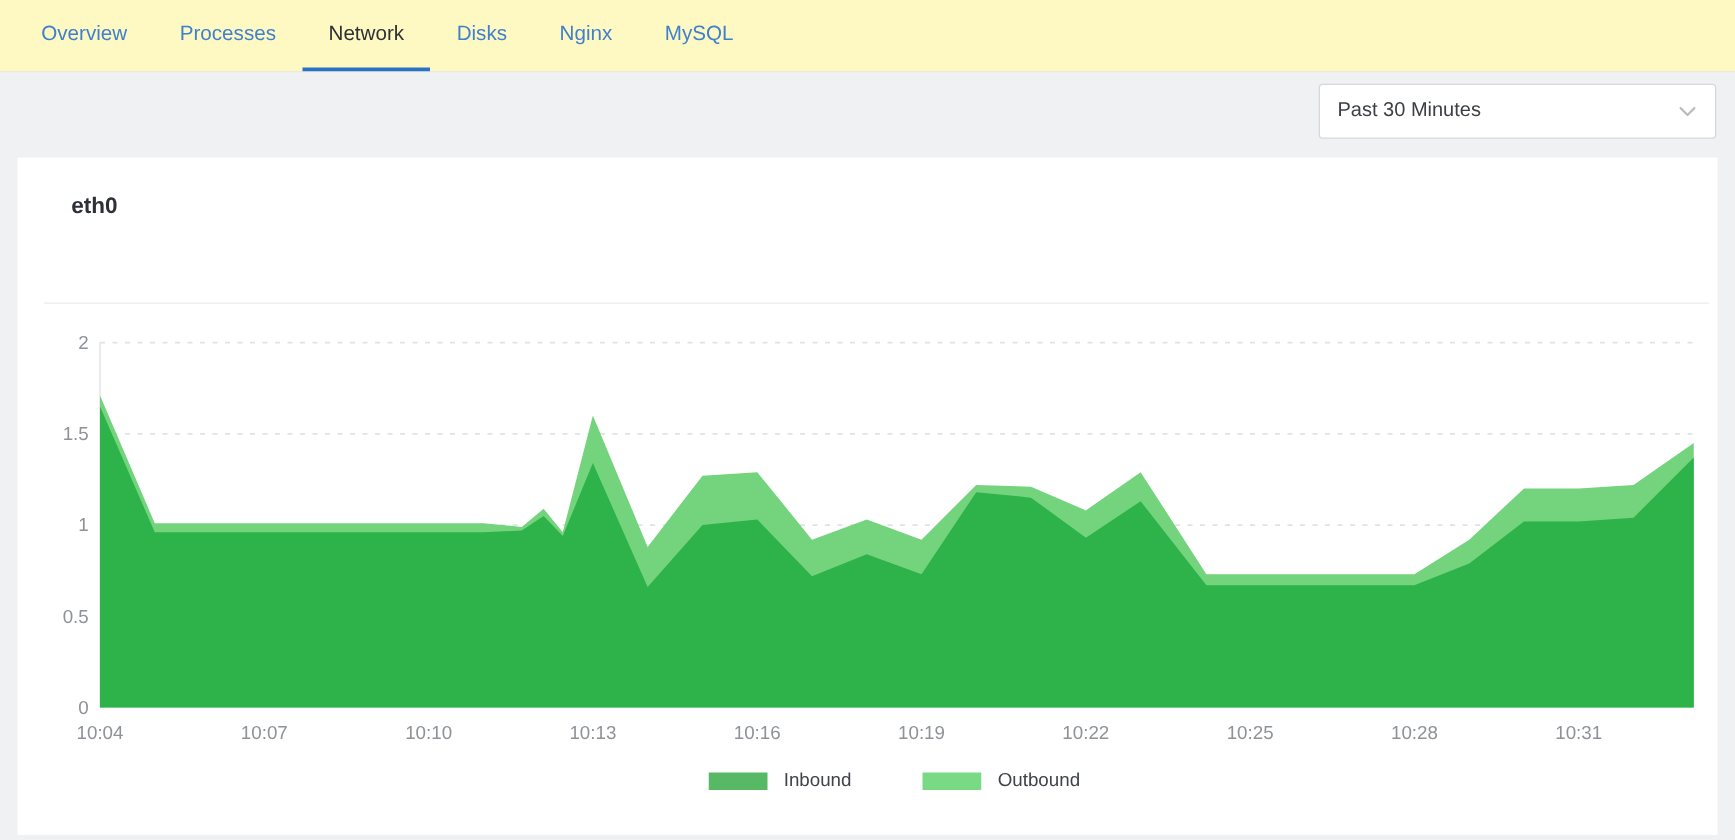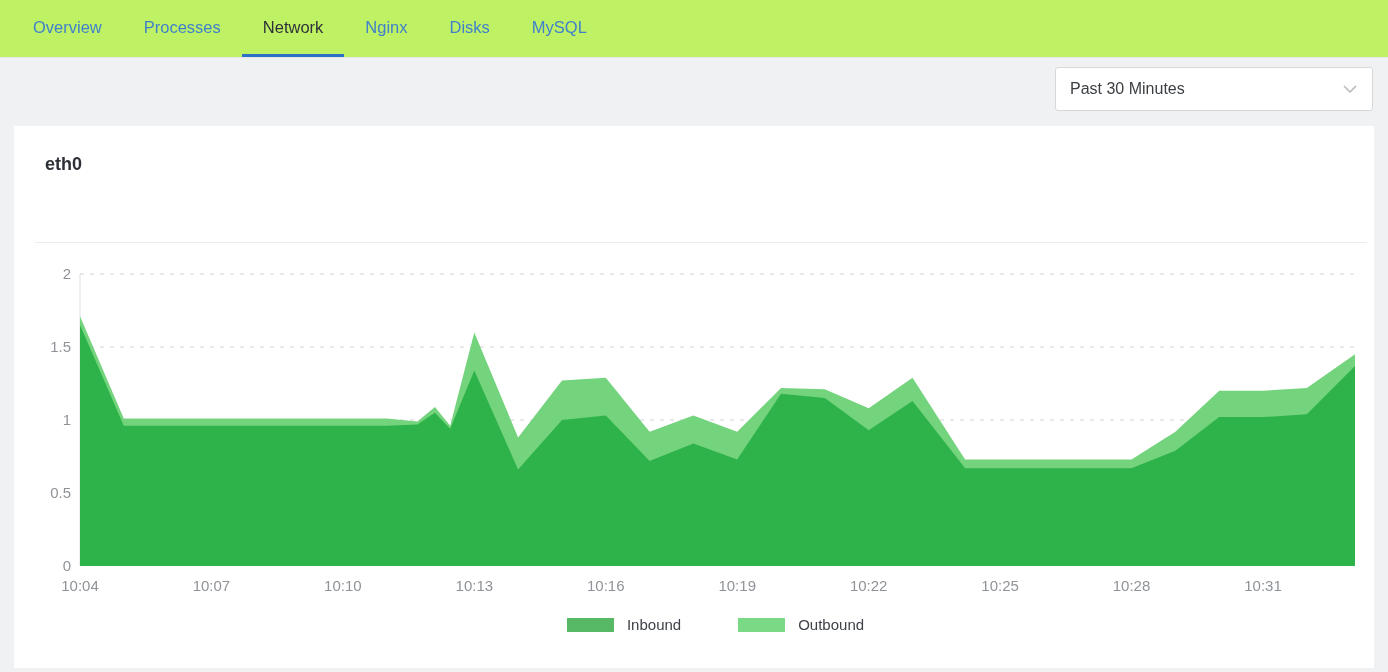--- a/index.html
+++ b/index.html
@@ -4,21 +4,21 @@
 <style>
   * { margin:0; padding:0; box-sizing:border-box; }
   html,body { width:1388px; height:672px; }
   body {
     background:#f0f1f3;
     font-family:"Liberation Sans", sans-serif;
     overflow:hidden;
   }
   
   .tabbar {
-    height:58px; background:#bef264;
+    height:58px; background:#fef9c3;
     border-bottom:1px solid #e4e6e9;
     display:flex; align-items:stretch;
     padding-left:12px;
   }
   .tab {
     display:flex; align-items:center;
     padding:0 21px;
     font-size:16.5px; color:#4080cc;
     border-bottom:3px solid transparent;
     cursor:pointer; white-space:nowrap;
@@ -32,21 +32,21 @@
     background:#ffffff; border:1px solid #d6d8da; border-radius:3px;
     display:flex; align-items:center; justify-content:space-between;
     padding:0 12px 0 14px;
     font-size:16px; color:#3c4045; cursor:pointer;
   }
   
   .card {
     margin:0 14px; height:542px; background:#ffffff; position:relative;
   }
   .iface {
-    position:absolute; left:31px; top:28px;
+    position:absolute; left:43px; top:28px;
     font-size:18px; font-weight:bold; color:#2d3036;text-align:center;
   }
   .ctitle {
     position:absolute; left:35px; top:75px;
     font-size:17.5px; color:#2d3036;
   }
   .ctitle .main { font-weight:bold; }
   .ctitle .unit { font-weight:normal; margin-left:5px; }
   .sep {
     position:absolute; left:21px; top:116px; width:1332px;
@@ -63,22 +63,22 @@
   }
   .swatch { width:47px; height:14px; margin-right:13px; display:inline-block; }
 </style>
 </head>
 <body>
 
 <div class="tabbar">
   <div class="tab">Overview</div>
   <div class="tab">Processes</div>
   <div class="tab active">Network</div>
+  <div class="tab">Disks</div>
   <div class="tab">Nginx</div>
-  <div class="tab">Disks</div>
   <div class="tab">MySQL</div>
 </div>
 
 <div class="filterbar">
   <div class="select">
     <span>Past 30 Minutes</span>
     <span style="display:flex;">
       <svg width="20" height="20" viewBox="0 0 20 20">
         <polyline points="4.5,7.5 10,13 15.5,7.5" fill="none" stroke="#b9bbbd" stroke-width="1.7" stroke-linecap="round" stroke-linejoin="round"></polyline>
       </svg>

